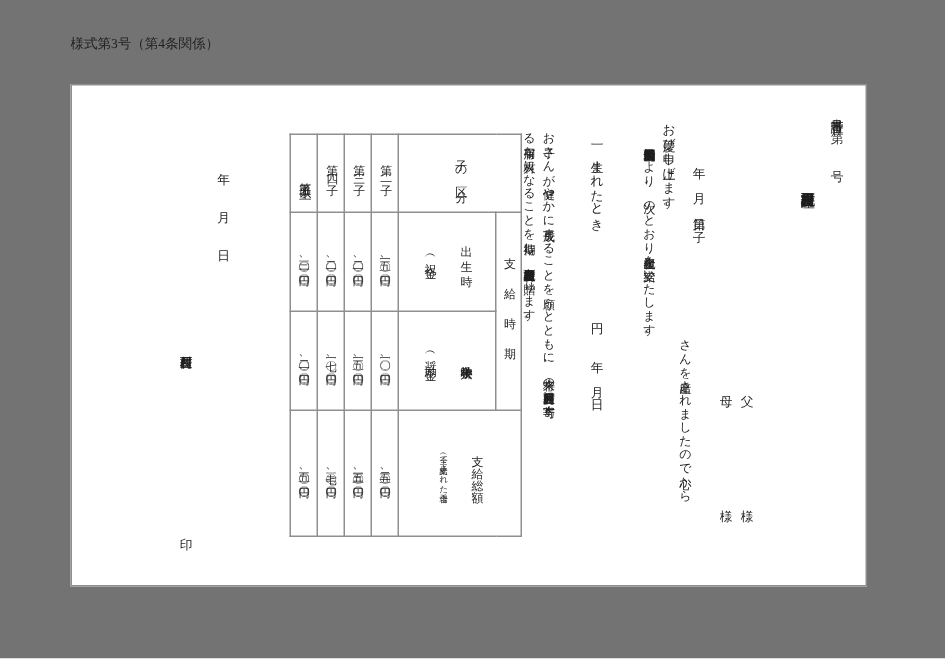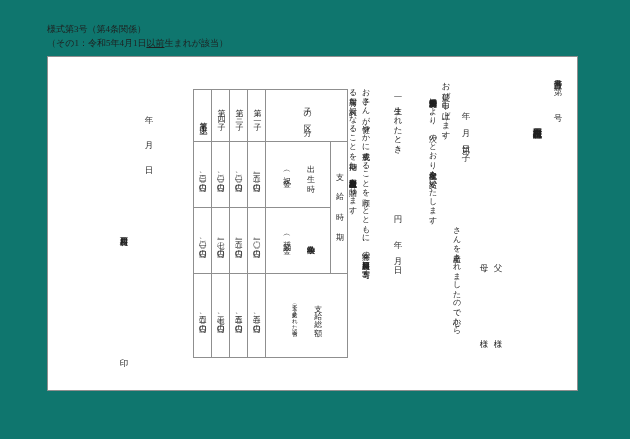--- a/index.html
+++ b/index.html
@@ -1,19 +1,19 @@
 <!DOCTYPE html>
 <html><head>
 <meta charset="utf-8">
 <style>
   html,body { margin:0; padding:0; background:#ffffff; }
   .page {
     position: relative;
     width: 630px; height: 439px;
-    background: #0f766e;
+    background: #737373;
     font-family: "Liberation Serif", "DejaVu Serif", serif;
     color: #1f1f1f;
     overflow: hidden;
   }
   .hline { position:absolute; font-size:9px; line-height:1.2; white-space:pre; }
   .form-no   { left:47px; top:24px; }
   .form-note { left:47px; top:38px; }
   .ul { text-decoration: underline; }
 
   .frame {
@@ -80,21 +80,20 @@
   .col-label  { letter-spacing:7px; }
   .ls-1       { letter-spacing:1px; }
   .two > div  { display:block; }
 </style>
 </head>
 <body>
 
 <div class="page">
 
   <div class="hline form-no">様式第3号（第4条関係）</div>
-  <div class="hline form-note"><span>（その1：令和5年4月1日</span><span class="ul">以前</span><span>生まれが該当）</span></div>
 
   <div class="frame">
 
     <div class="v col-docnum">証書番号　第　　　号</div>
     <div class="v col-title f95">西目屋村出産祝金証書</div>
     <div class="v col-father">父　　　　　　　　　様</div>
     <div class="v col-mother">母　　　　　　　　　様</div>
     <div class="v col-bdate">年　　月　　日第　子</div>
     <div class="v col-btext f8">さんを出産されましたので心から</div>
     <div class="v col-greet">お慶び申し上げます。</div>

